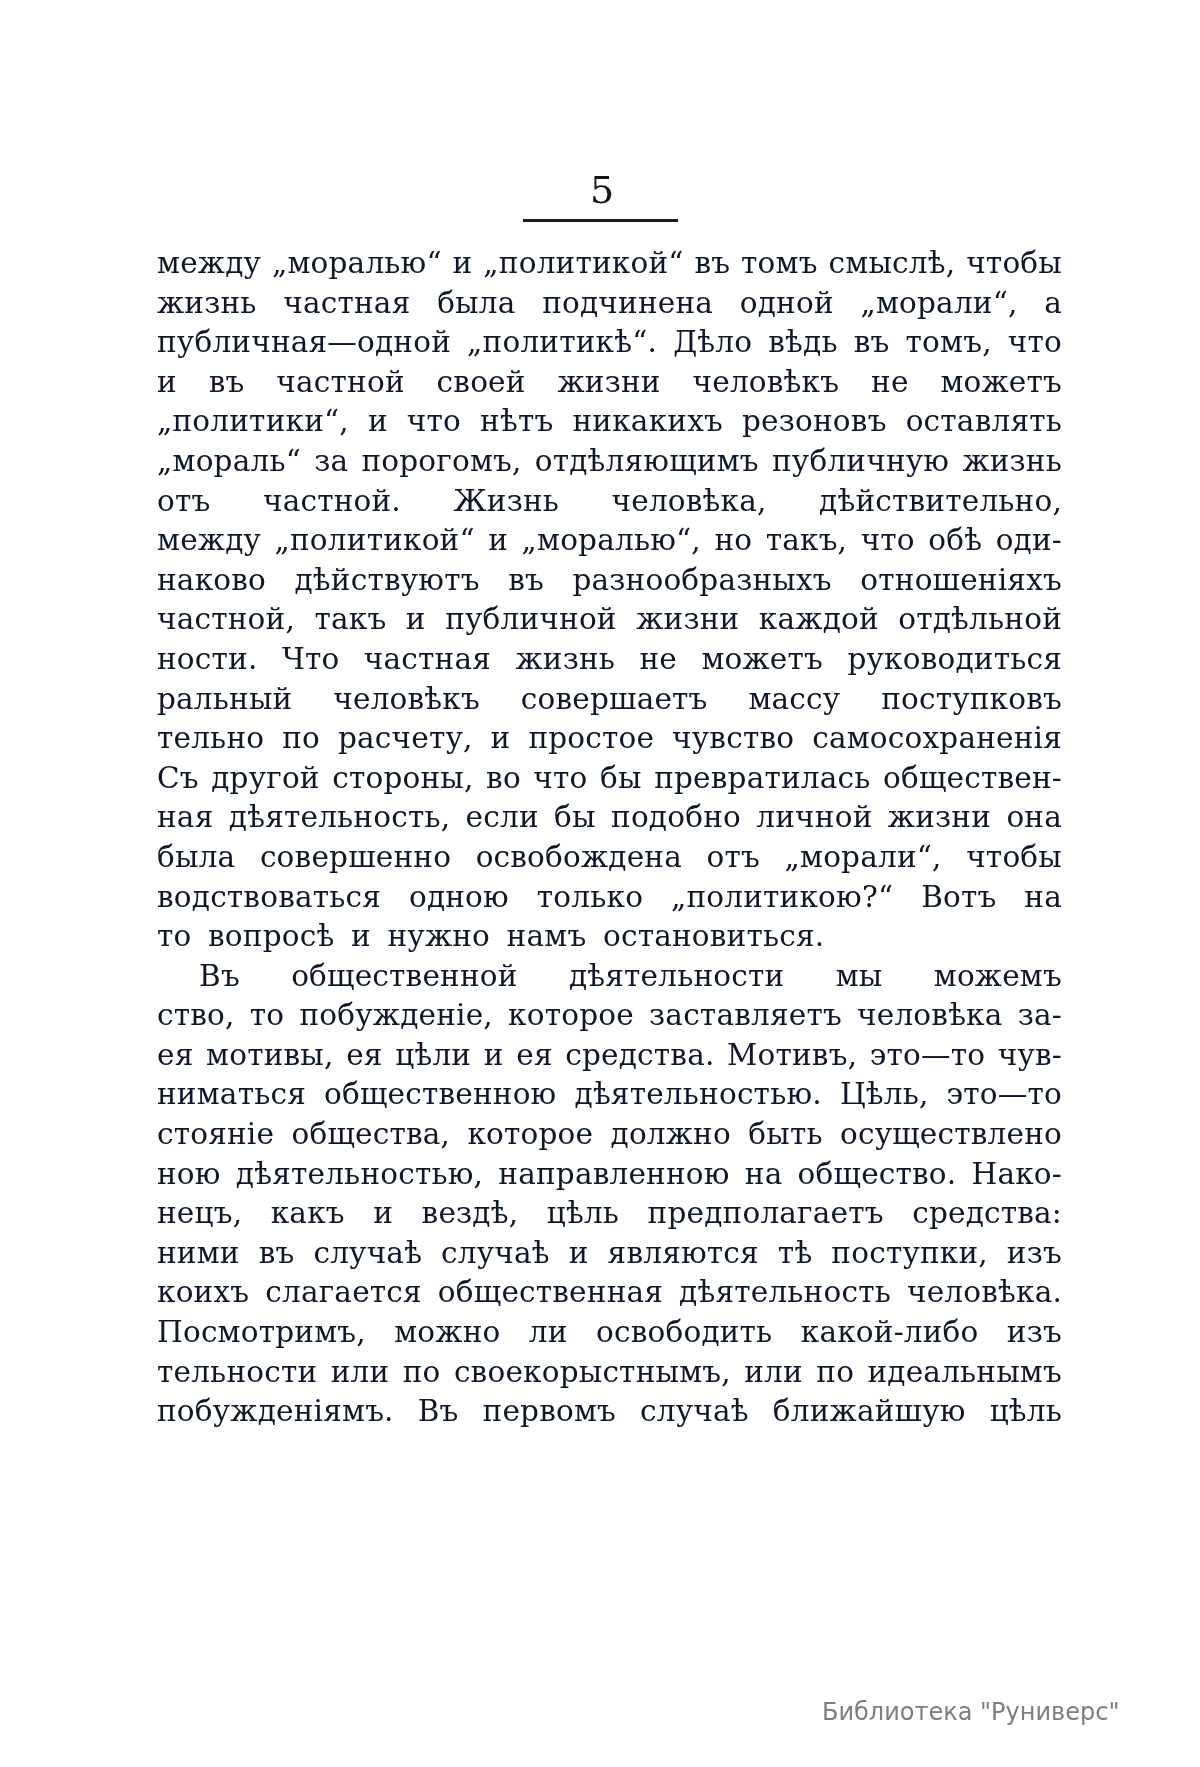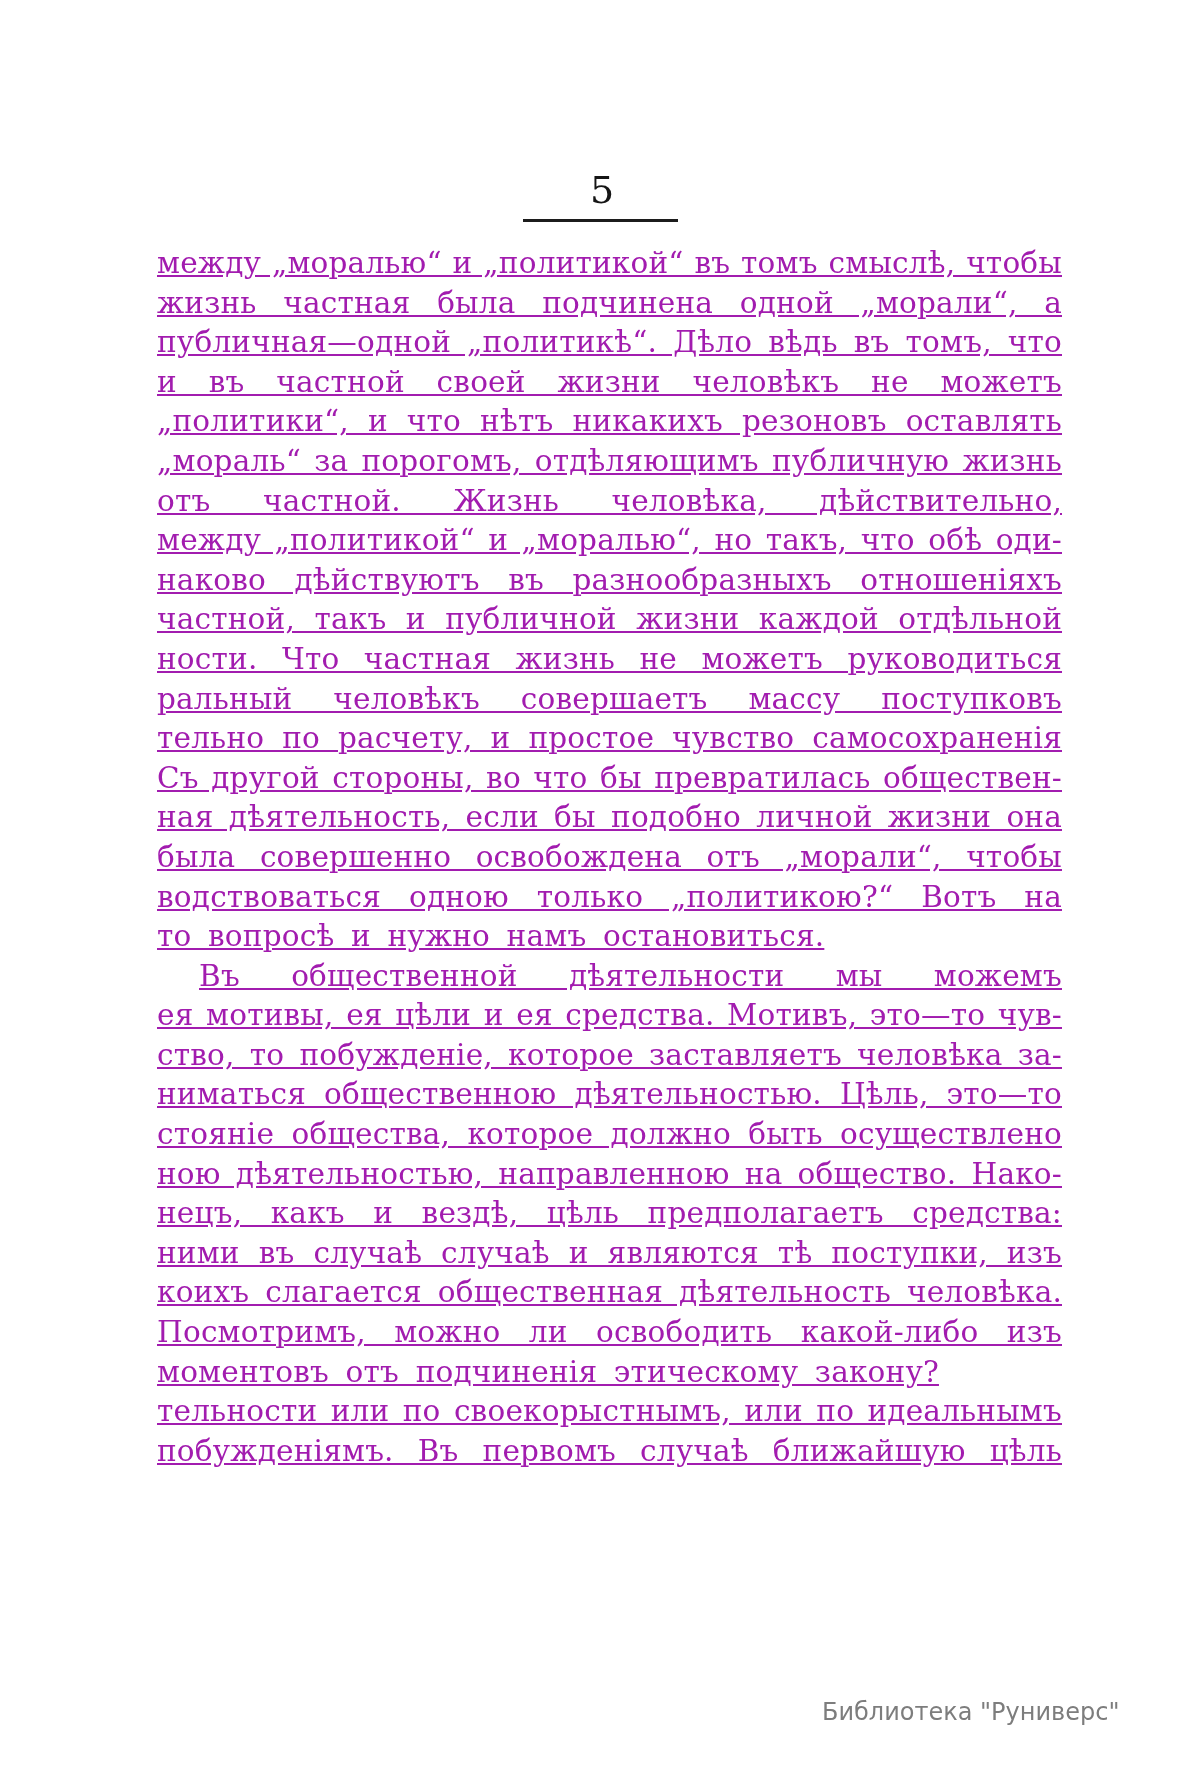--- a/index.html
+++ b/index.html
@@ -36,27 +36,26 @@
   .text-block {
     position: absolute;
     left: 157px;
     top: 244px;
     width: 905px;
   }
   .line {
     font-size: 29.5px;
     line-height: 39.6px;
     height: 39.6px;
-    color: #a21caf;
+    color: #0f172a;
     text-align: justify;
     text-align-last: justify;
     letter-spacing: 0.2px;
     white-space: normal;
     overflow: hidden;
-    text-decoration: underline;
   }
   .line.indent {
     padding-left: 42px;
   }
   .line.no-justify {
     text-align-last: left;
     word-spacing: 7px;
   }
   .watermark {
     position: absolute;
@@ -87,27 +86,26 @@
       <div class="line">частной, такъ и публичной жизни каждой отдѣльной лич-</div>
       <div class="line">ности. Что частная жизнь не можетъ руководиться только</div>
       <div class="line">ральный человѣкъ совершаетъ массу поступковъ исключи-</div>
       <div class="line">тельно по расчету, и простое чувство самосохраненія за-</div>
       <div class="line">Съ другой стороны, во что бы превратилась обществен-</div>
       <div class="line">ная дѣятельность, если бы подобно личной жизни она</div>
       <div class="line">была совершенно освобождена отъ „морали“, чтобы руко-</div>
       <div class="line">водствоваться одною только „политикою?“ Вотъ на этомъ-</div>
       <div class="line no-justify">то вопросѣ и нужно намъ остановиться.</div>
       <div class="line indent">Въ общественной дѣятельности мы можемъ различать</div>
+      <div class="line">ство, то побужденіе, которое заставляетъ человѣка за-</div>
       <div class="line">ея мотивы, ея цѣли и ея средства. Мотивъ, это—то чув-</div>
-      <div class="line">ство, то побужденіе, которое заставляетъ человѣка за-</div>
       <div class="line">ниматься общественною дѣятельностью. Цѣль, это—то со-</div>
       <div class="line">стояніе общества, которое должно быть осуществлено дан-</div>
       <div class="line">ною дѣятельностью, направленною на общество. Нако-</div>
       <div class="line">нецъ, какъ и вездѣ, цѣль предполагаетъ средства: послѣд-</div>
       <div class="line">ними въ случаѣ случаѣ и являются тѣ поступки, изъ</div>
       <div class="line">коихъ слагается общественная дѣятельность человѣка.</div>
       <div class="line">Посмотримъ, можно ли освободить какой-либо изъ этихъ</div>
-      <div class="line no-justify">моментовъ отъ подчиненія этическому закону?</div>
       <div class="line">тельности или по своекорыстнымъ, или по идеальнымъ</div>
       <div class="line">побужденіямъ. Въ первомъ случаѣ ближайшую цѣль своей</div>
     </div>
   <div class="watermark">Библиотека "Руниверс"</div>
 </div>
 
 </body></html>

